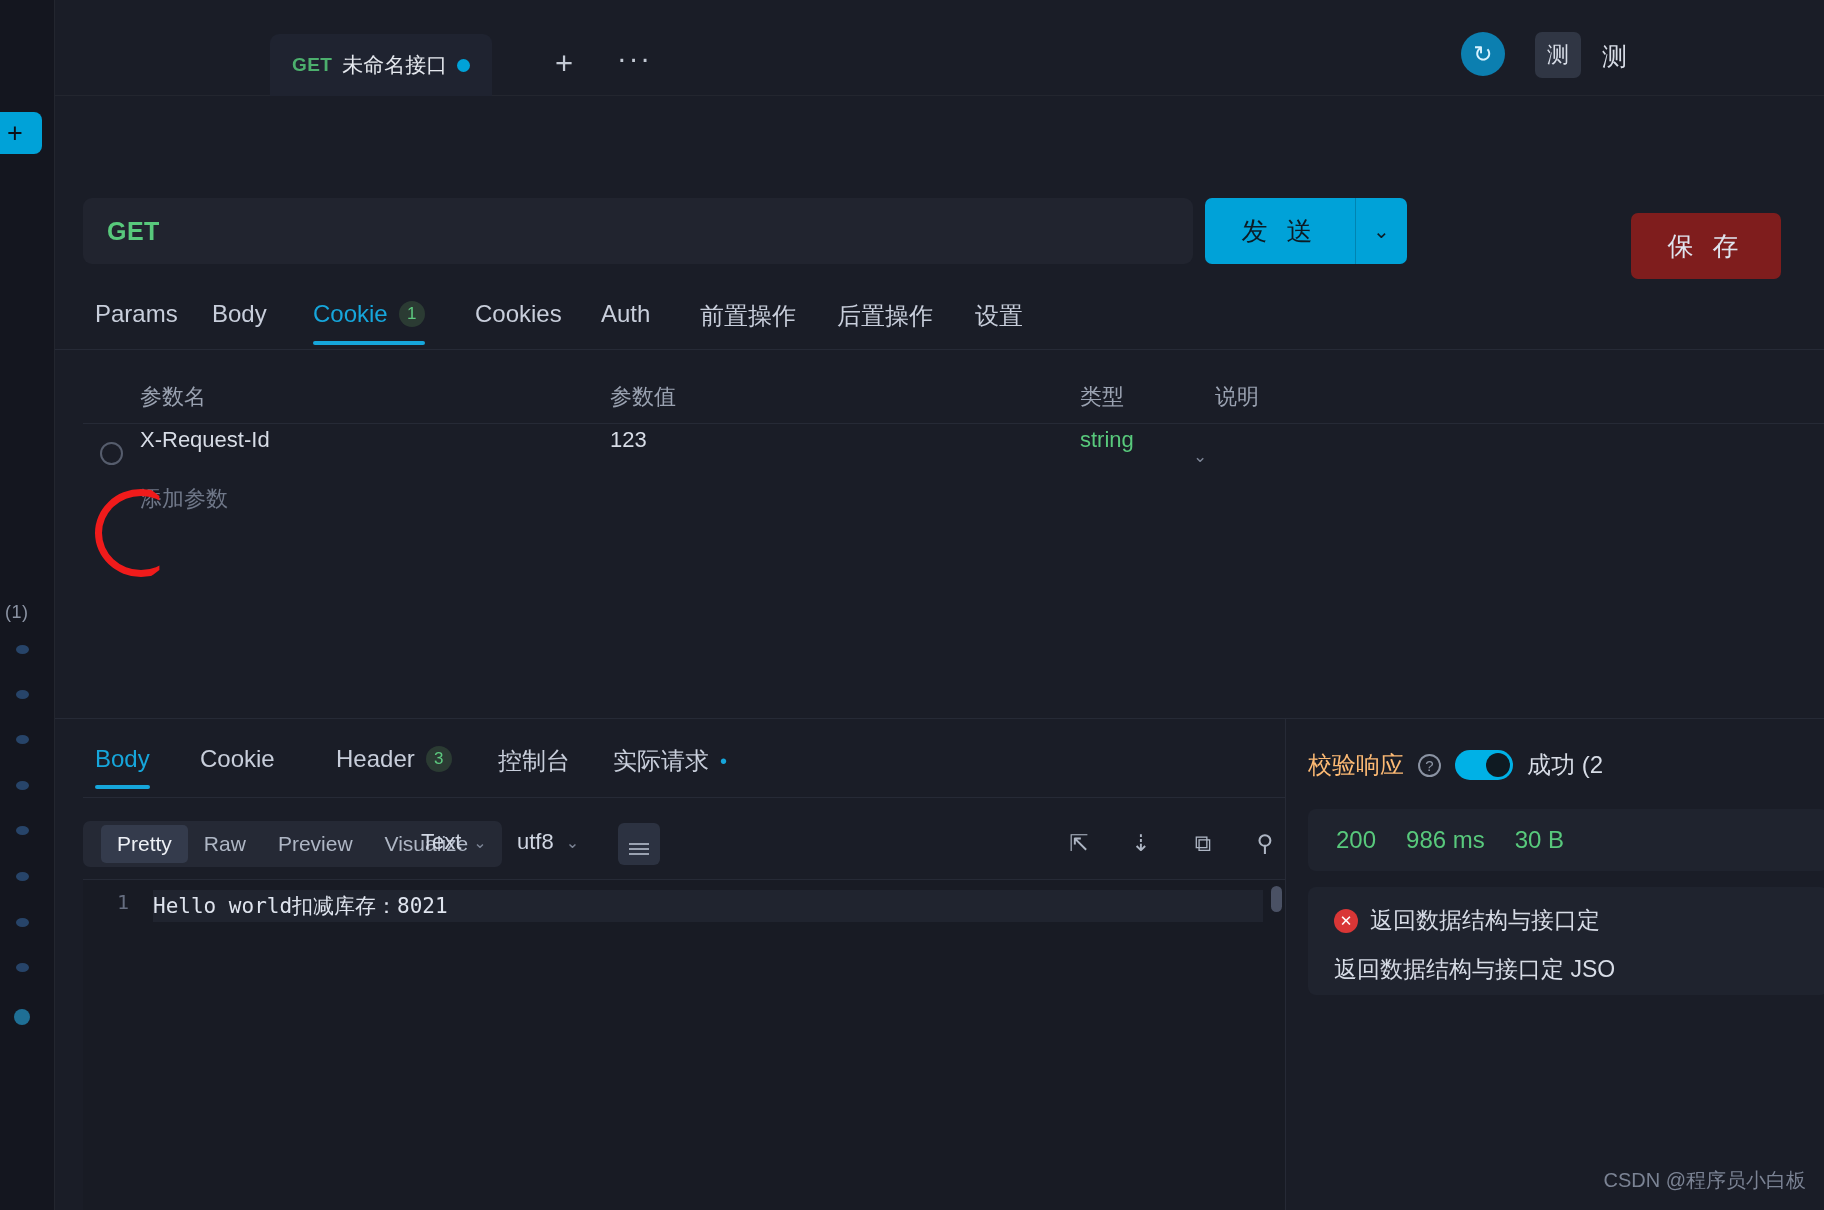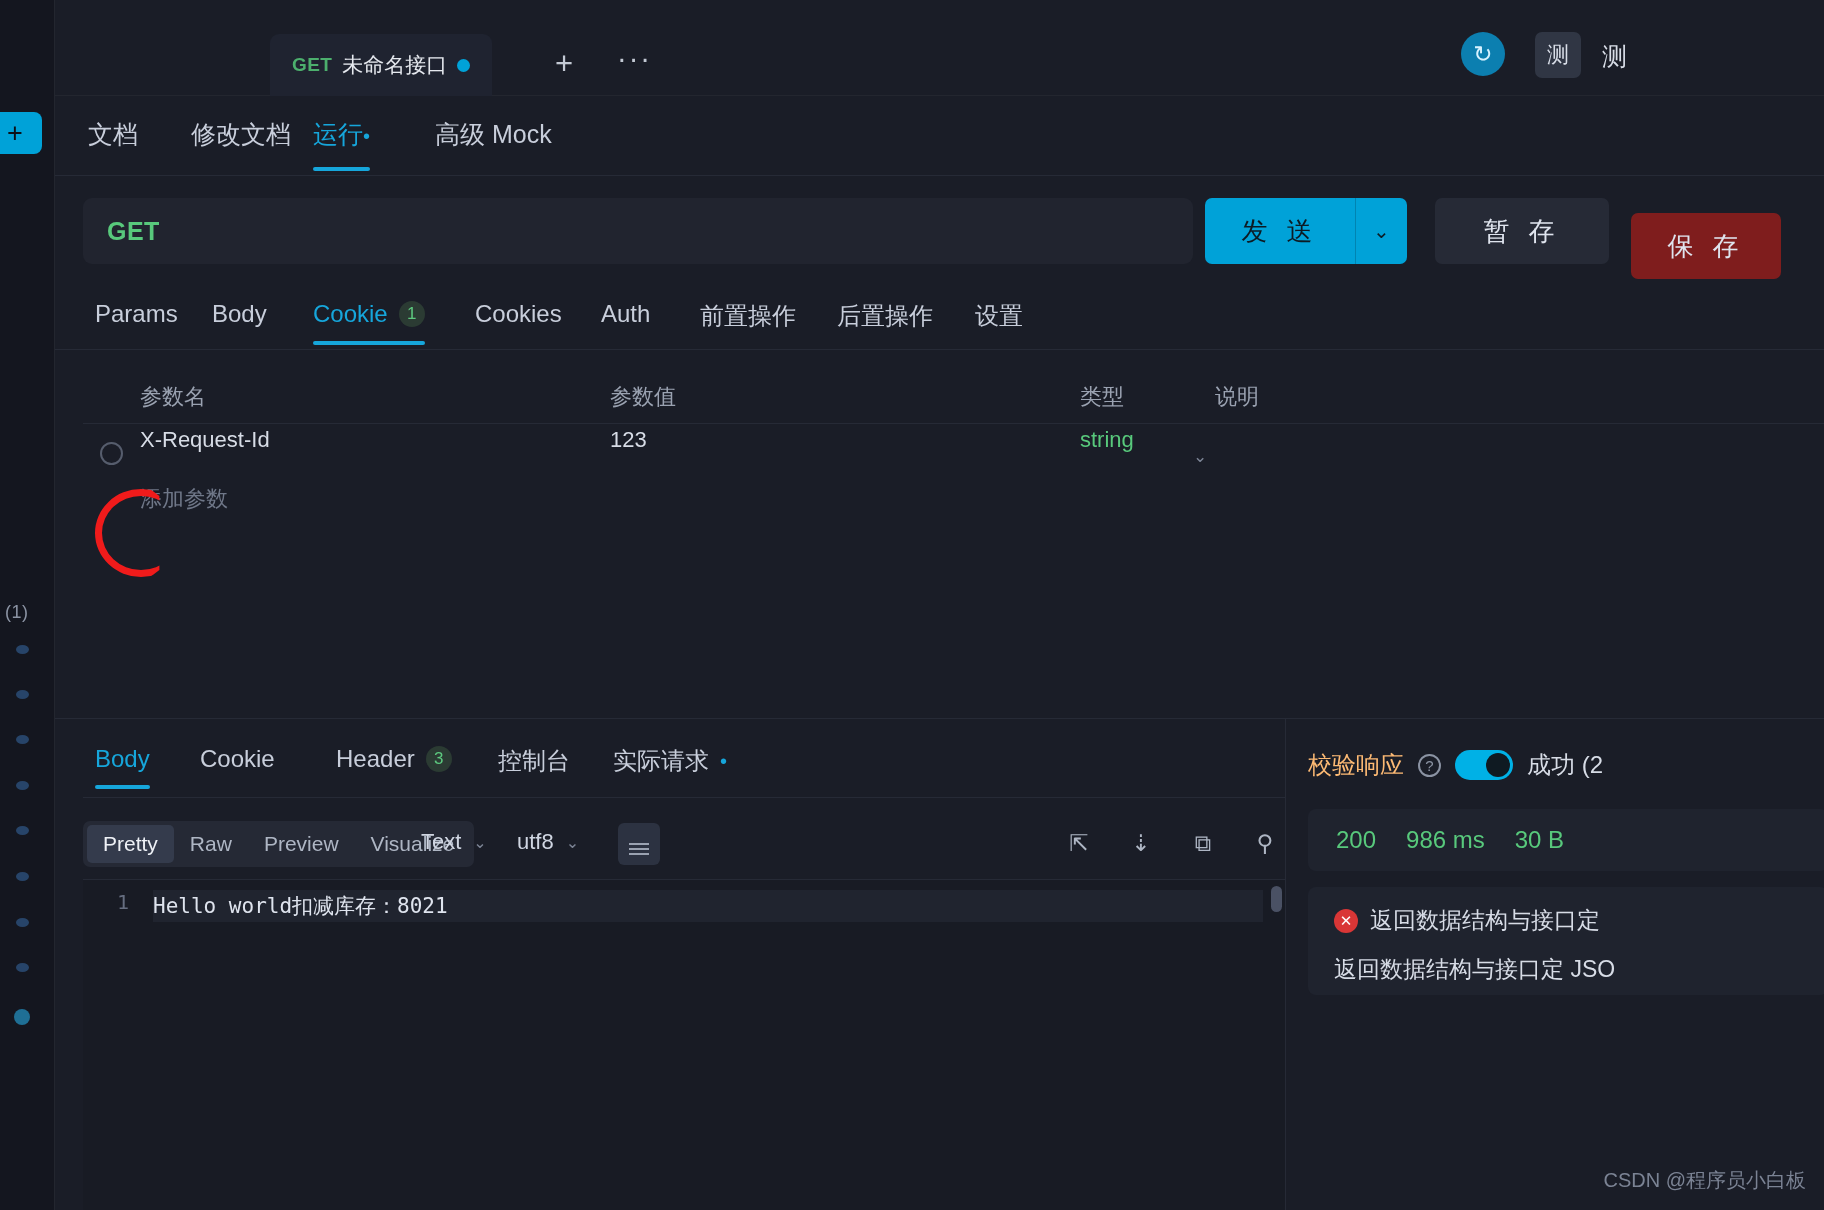--- a/index.html
+++ b/index.html
@@ -222,21 +222,21 @@
     content: ""; position: absolute; left: 0; right: 0; bottom: 0;
     height: 4px; background: #16a6db; border-radius: 2px;
   }
   .resptabs-rule {
     position: absolute; left: 28px; top: 78px; width: 1202px; height: 1px;
     background: #262a36;
   }
   .fmtbar { position: absolute; left: 28px; top: 98px; right: 0; height: 56px; }
   .seg {
     position: absolute; left: 0; top: 4px; height: 46px; background: #252935;
-    border-radius: 7px; display: flex; align-items: center; padding: 0 4px;
+    border-radius: 7px; display: flex; align-items: center; padding: 0 18px;
   }
   .seg-item {
     height: 38px; padding: 0 16px; border-radius: 5px;
     display: flex; align-items: center; font-size: 21px; color: #aeb6c4;
   }
   .seg-item.active { background: #343b4c; color: #eef1f6; }
   .drop {
     position: absolute; top: 12px; display: flex; align-items: center; gap: 12px;
     font-size: 22px; color: #d0d6e2;
   }
@@ -358,42 +358,27 @@
     </div>
     <div class="tab-plus">+</div>
     <div class="tab-more">···</div>
     <div class="sync-btn">↻</div>
     <div class="avatar-chip">测</div>
     <div class="avatar-name">测</div>
   </div>
 
   <div class="main">
 
-    <div class="docnav">
-      <div class="docnav-item" style="left:33px">
-        <span>文档</span>
-      </div>
-      <div class="docnav-item" style="left:136px">
-        <span>修改文档</span>
-      </div>
-      <div class="docnav-item active" style="left:258px">
-        <span>运行</span><span class="run-dot">•</span>
-      </div>
-      <div class="docnav-item" style="left:380px">
-        <span>高级 Mock</span>
-      </div>
-    </div>
 
     <div class="urlrow">
       <div class="urlbox">
         <span class="verb">GET</span>
       </div>
       <div class="sendbtn">发 送</div>
       <div class="sendcaret">⌄</div>
-      <div class="savebtn">暂 存</div>
       <div class="savebtn2">保 存</div>
     </div>
 
     <div class="reqtabs">
       <div class="reqtab" style="left:40px">
         <span>Params</span>
       </div>
       <div class="reqtab" style="left:157px">
         <span>Body</span>
       </div>

